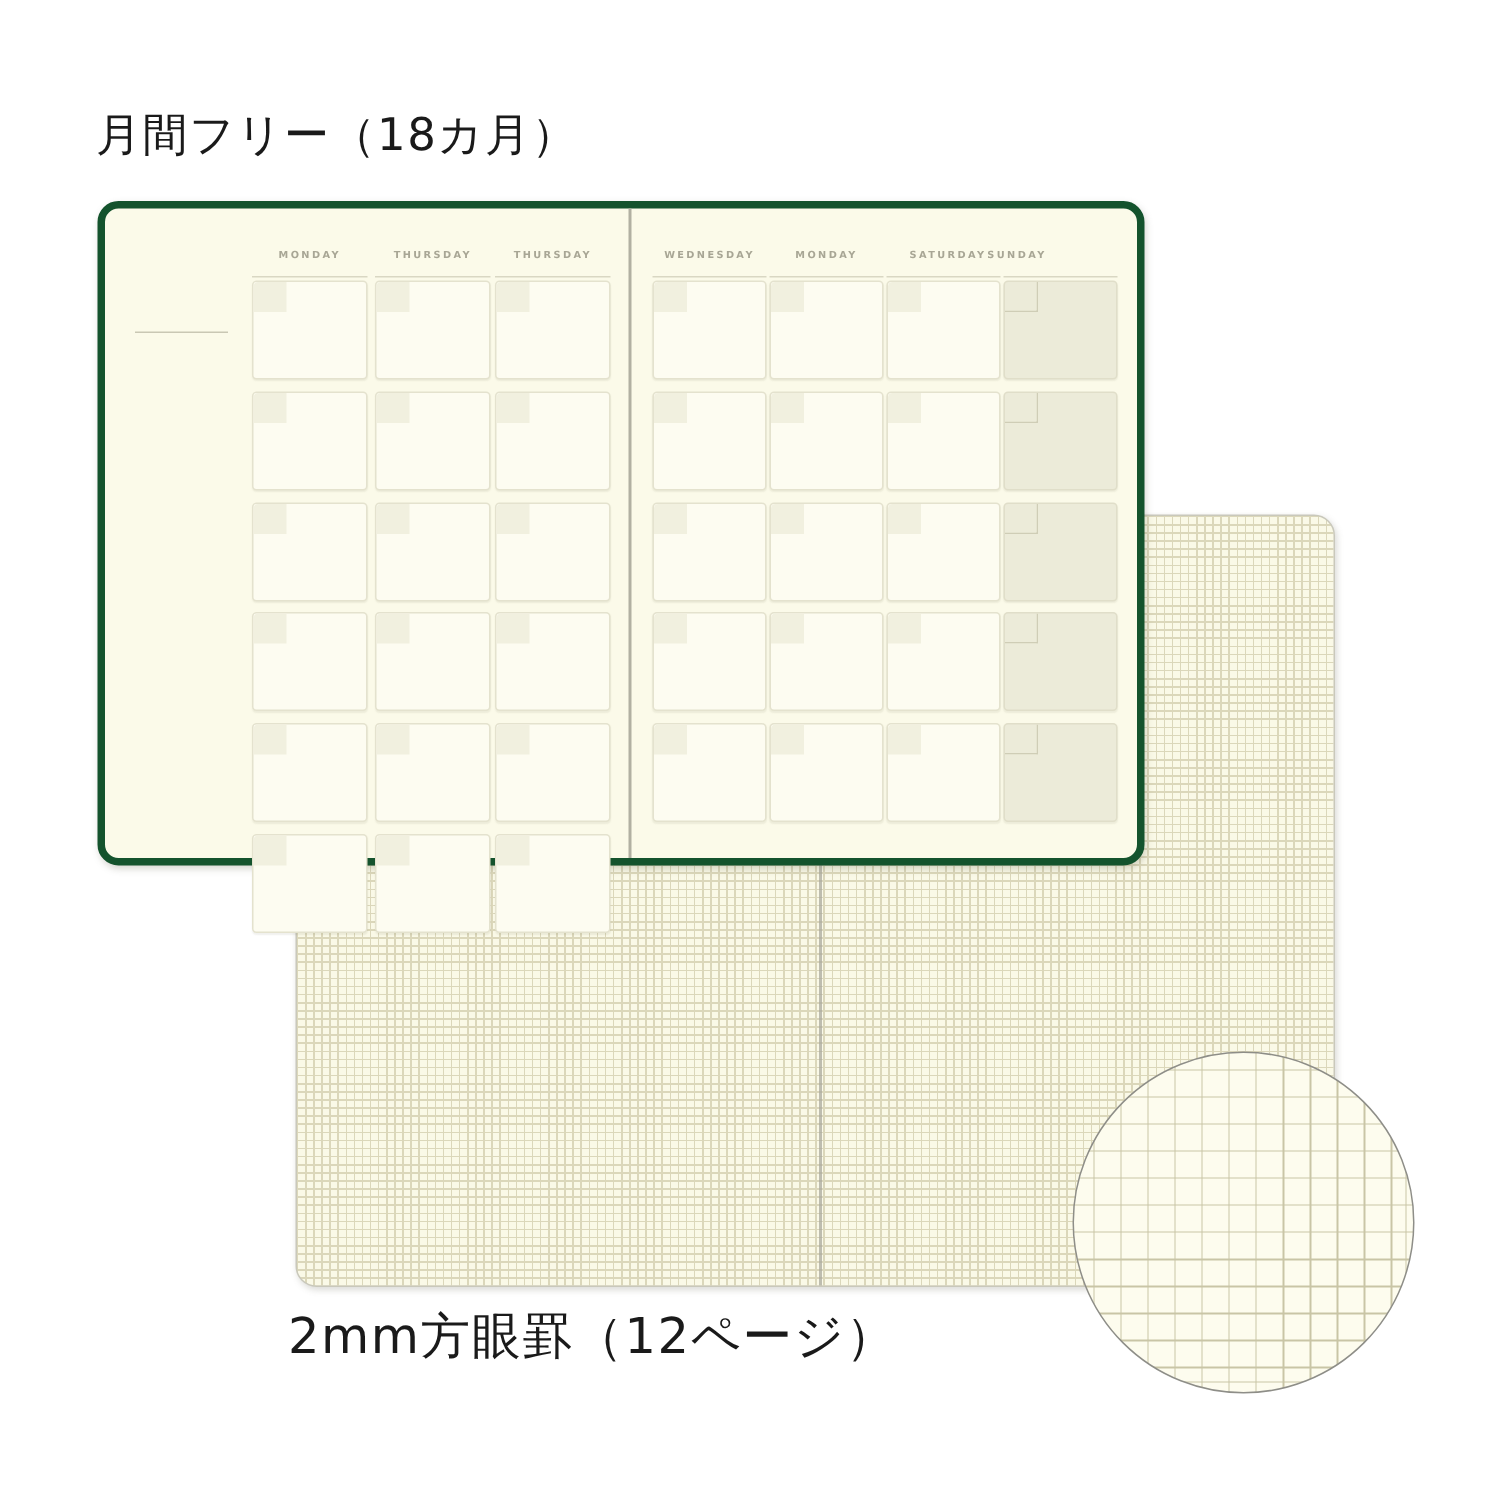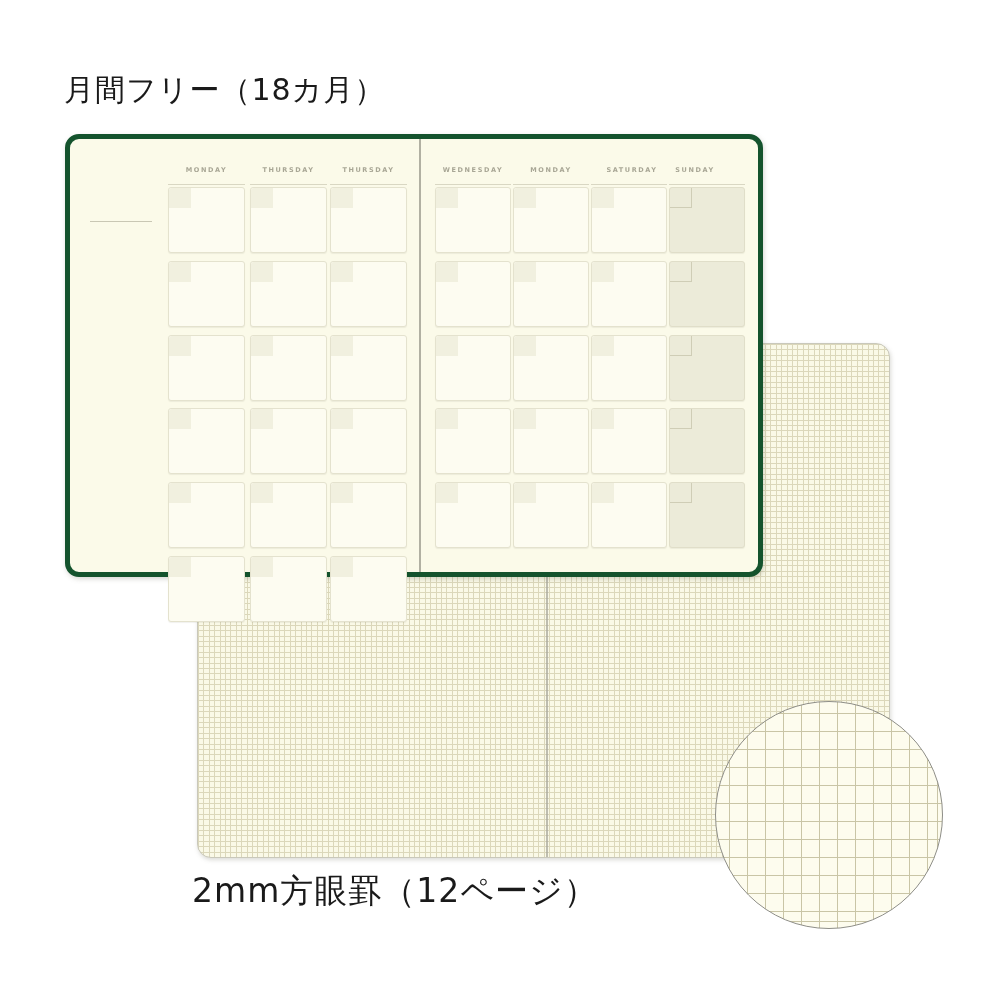--- a/index.html
+++ b/index.html
@@ -201,21 +201,21 @@
       </div>
       <div class="cell" style="left: 521px; top: 195.6px; width: 76px;">
         <div class="corner-fill"></div>
       </div>
       <div class="cell" style="left: 521px; top: 269.4px; width: 76px;">
         <div class="corner-fill"></div>
       </div>
       <div class="cell" style="left: 521px; top: 343.2px; width: 76px;">
         <div class="corner-fill"></div>
       </div>
-      <div class="day-name" style="left: 587px; width: 76px;">SUNDAY</div>
+      <div class="day-name" style="left: 570px; width: 76px;">SUNDAY</div>
       <div class="day-underline" style="left: 599px; width: 76px;"></div>
       <div class="cell sunday" style="left: 599px; top: 48px; width: 76px;">
         <div class="corner-fill"></div>
       </div>
       <div class="cell sunday" style="left: 599px; top: 121.8px; width: 76px;">
         <div class="corner-fill"></div>
       </div>
       <div class="cell sunday" style="left: 599px; top: 195.6px; width: 76px;">
         <div class="corner-fill"></div>
       </div>

